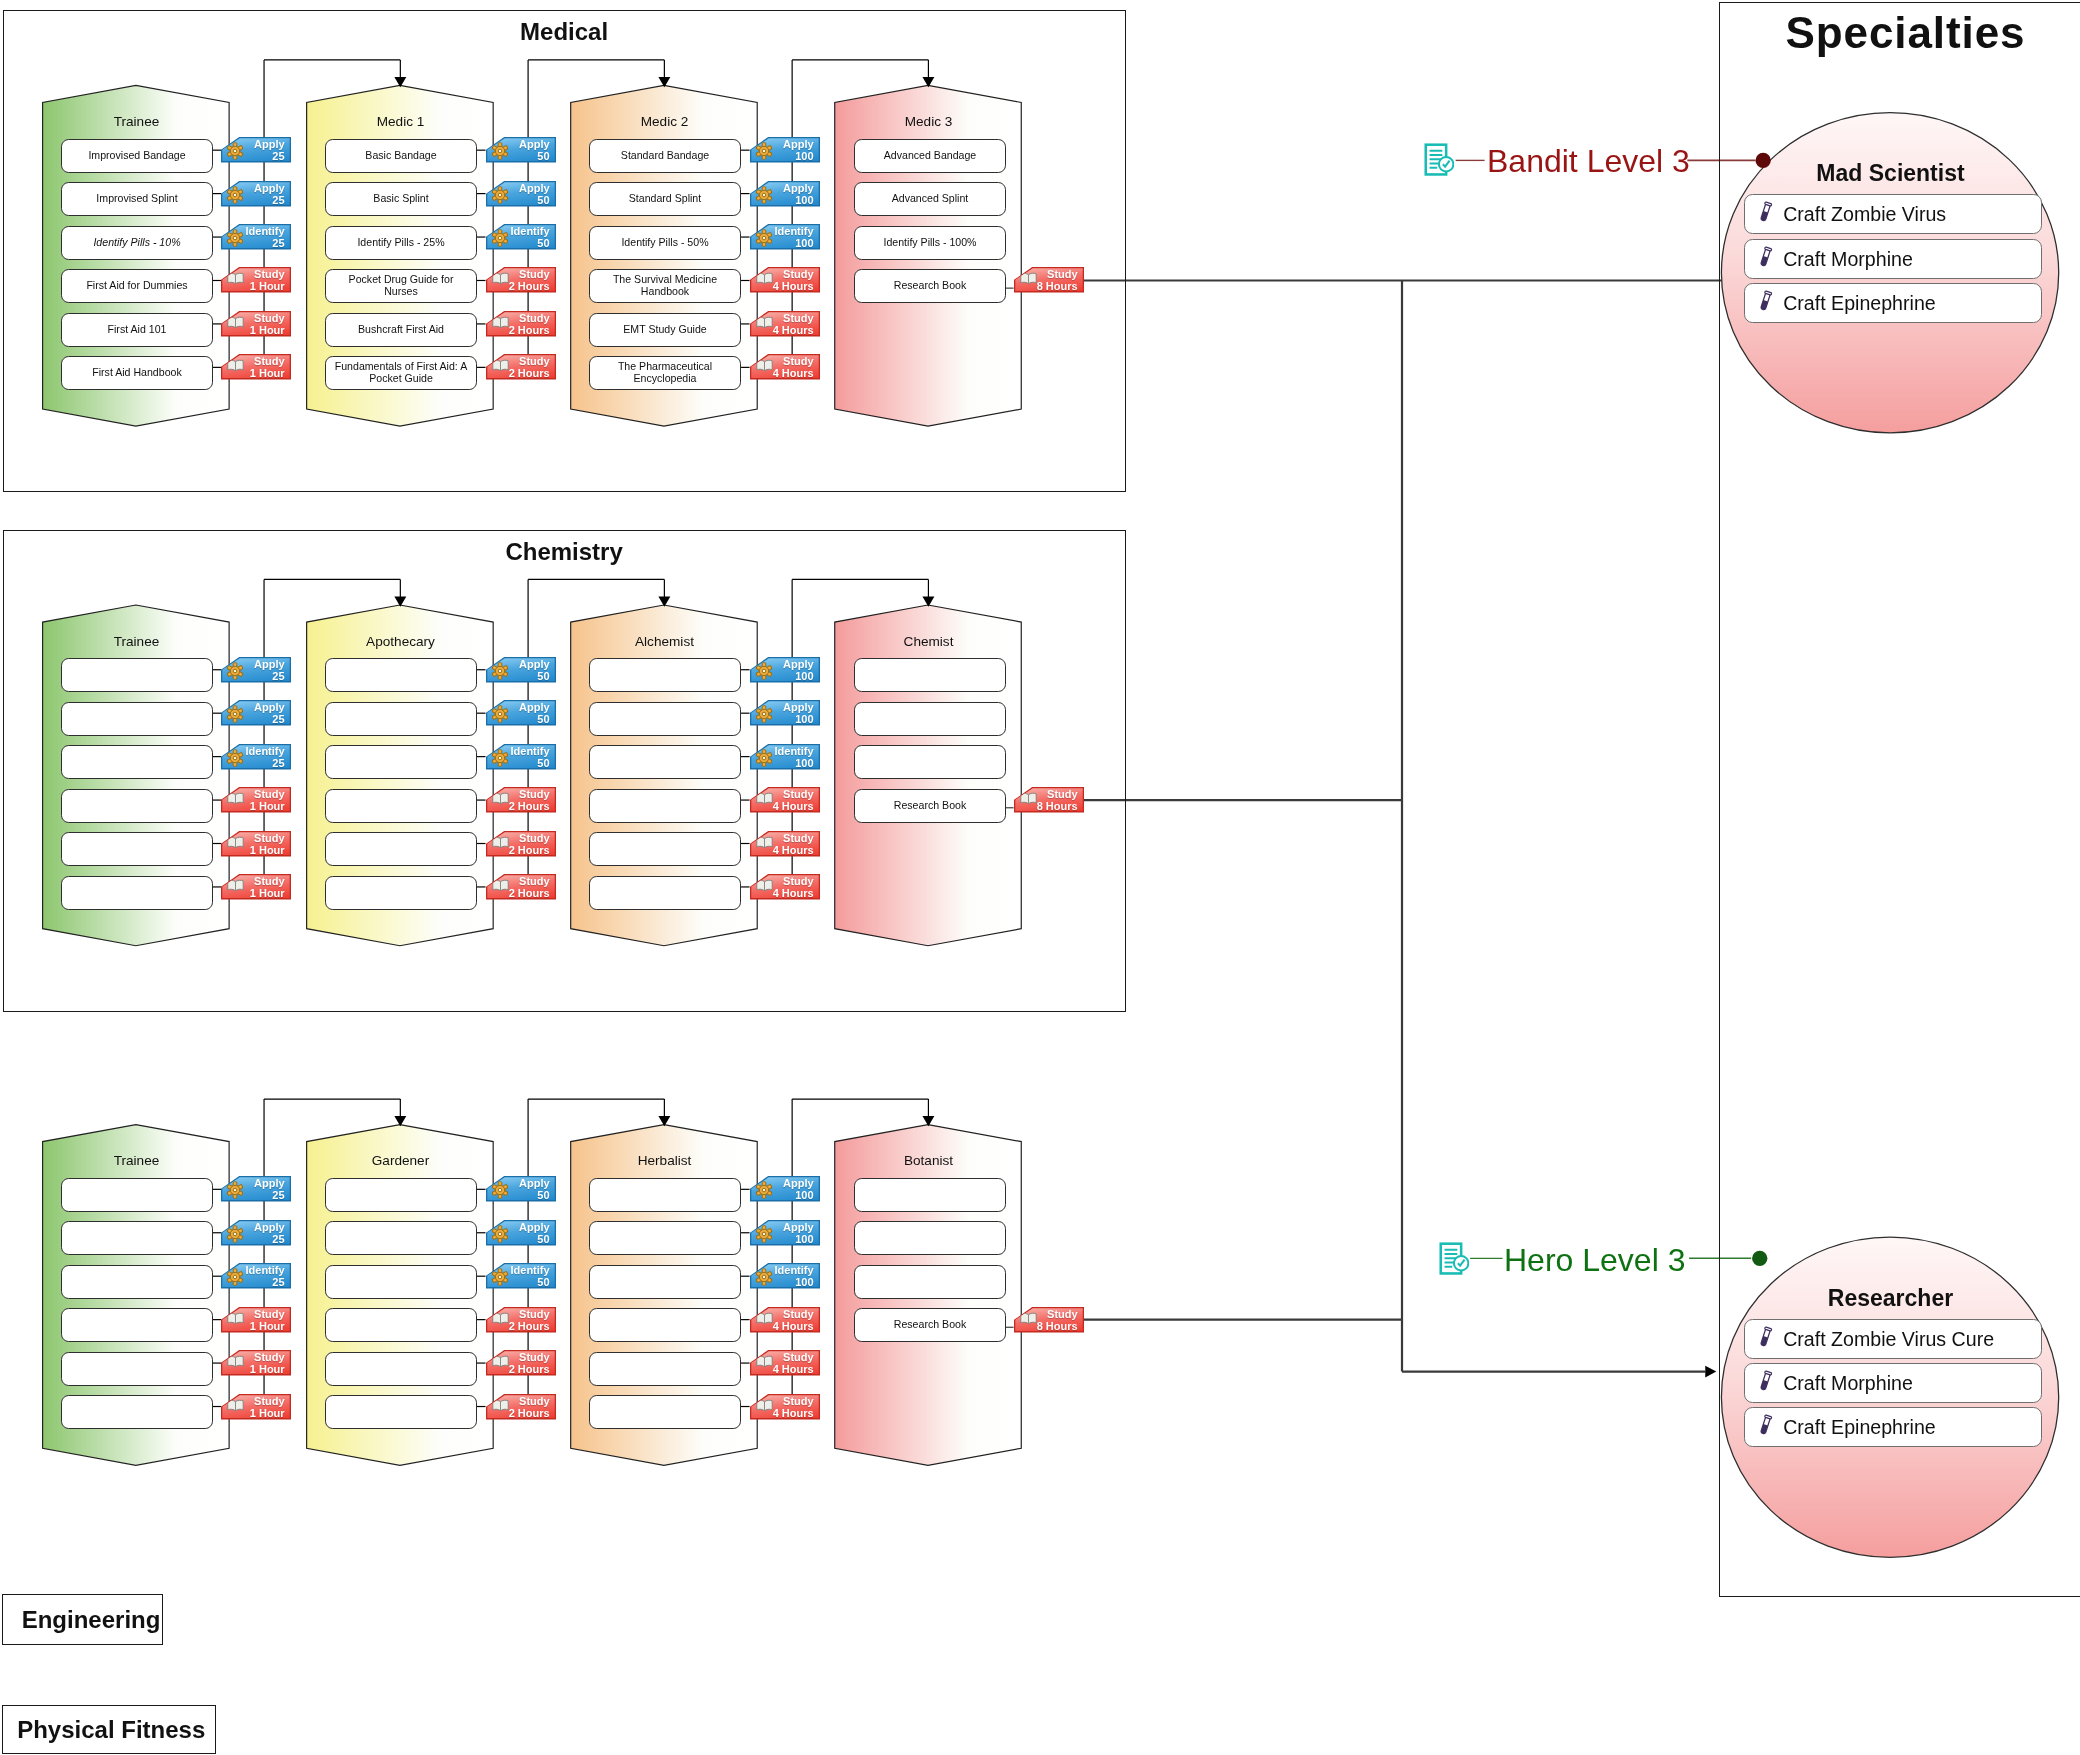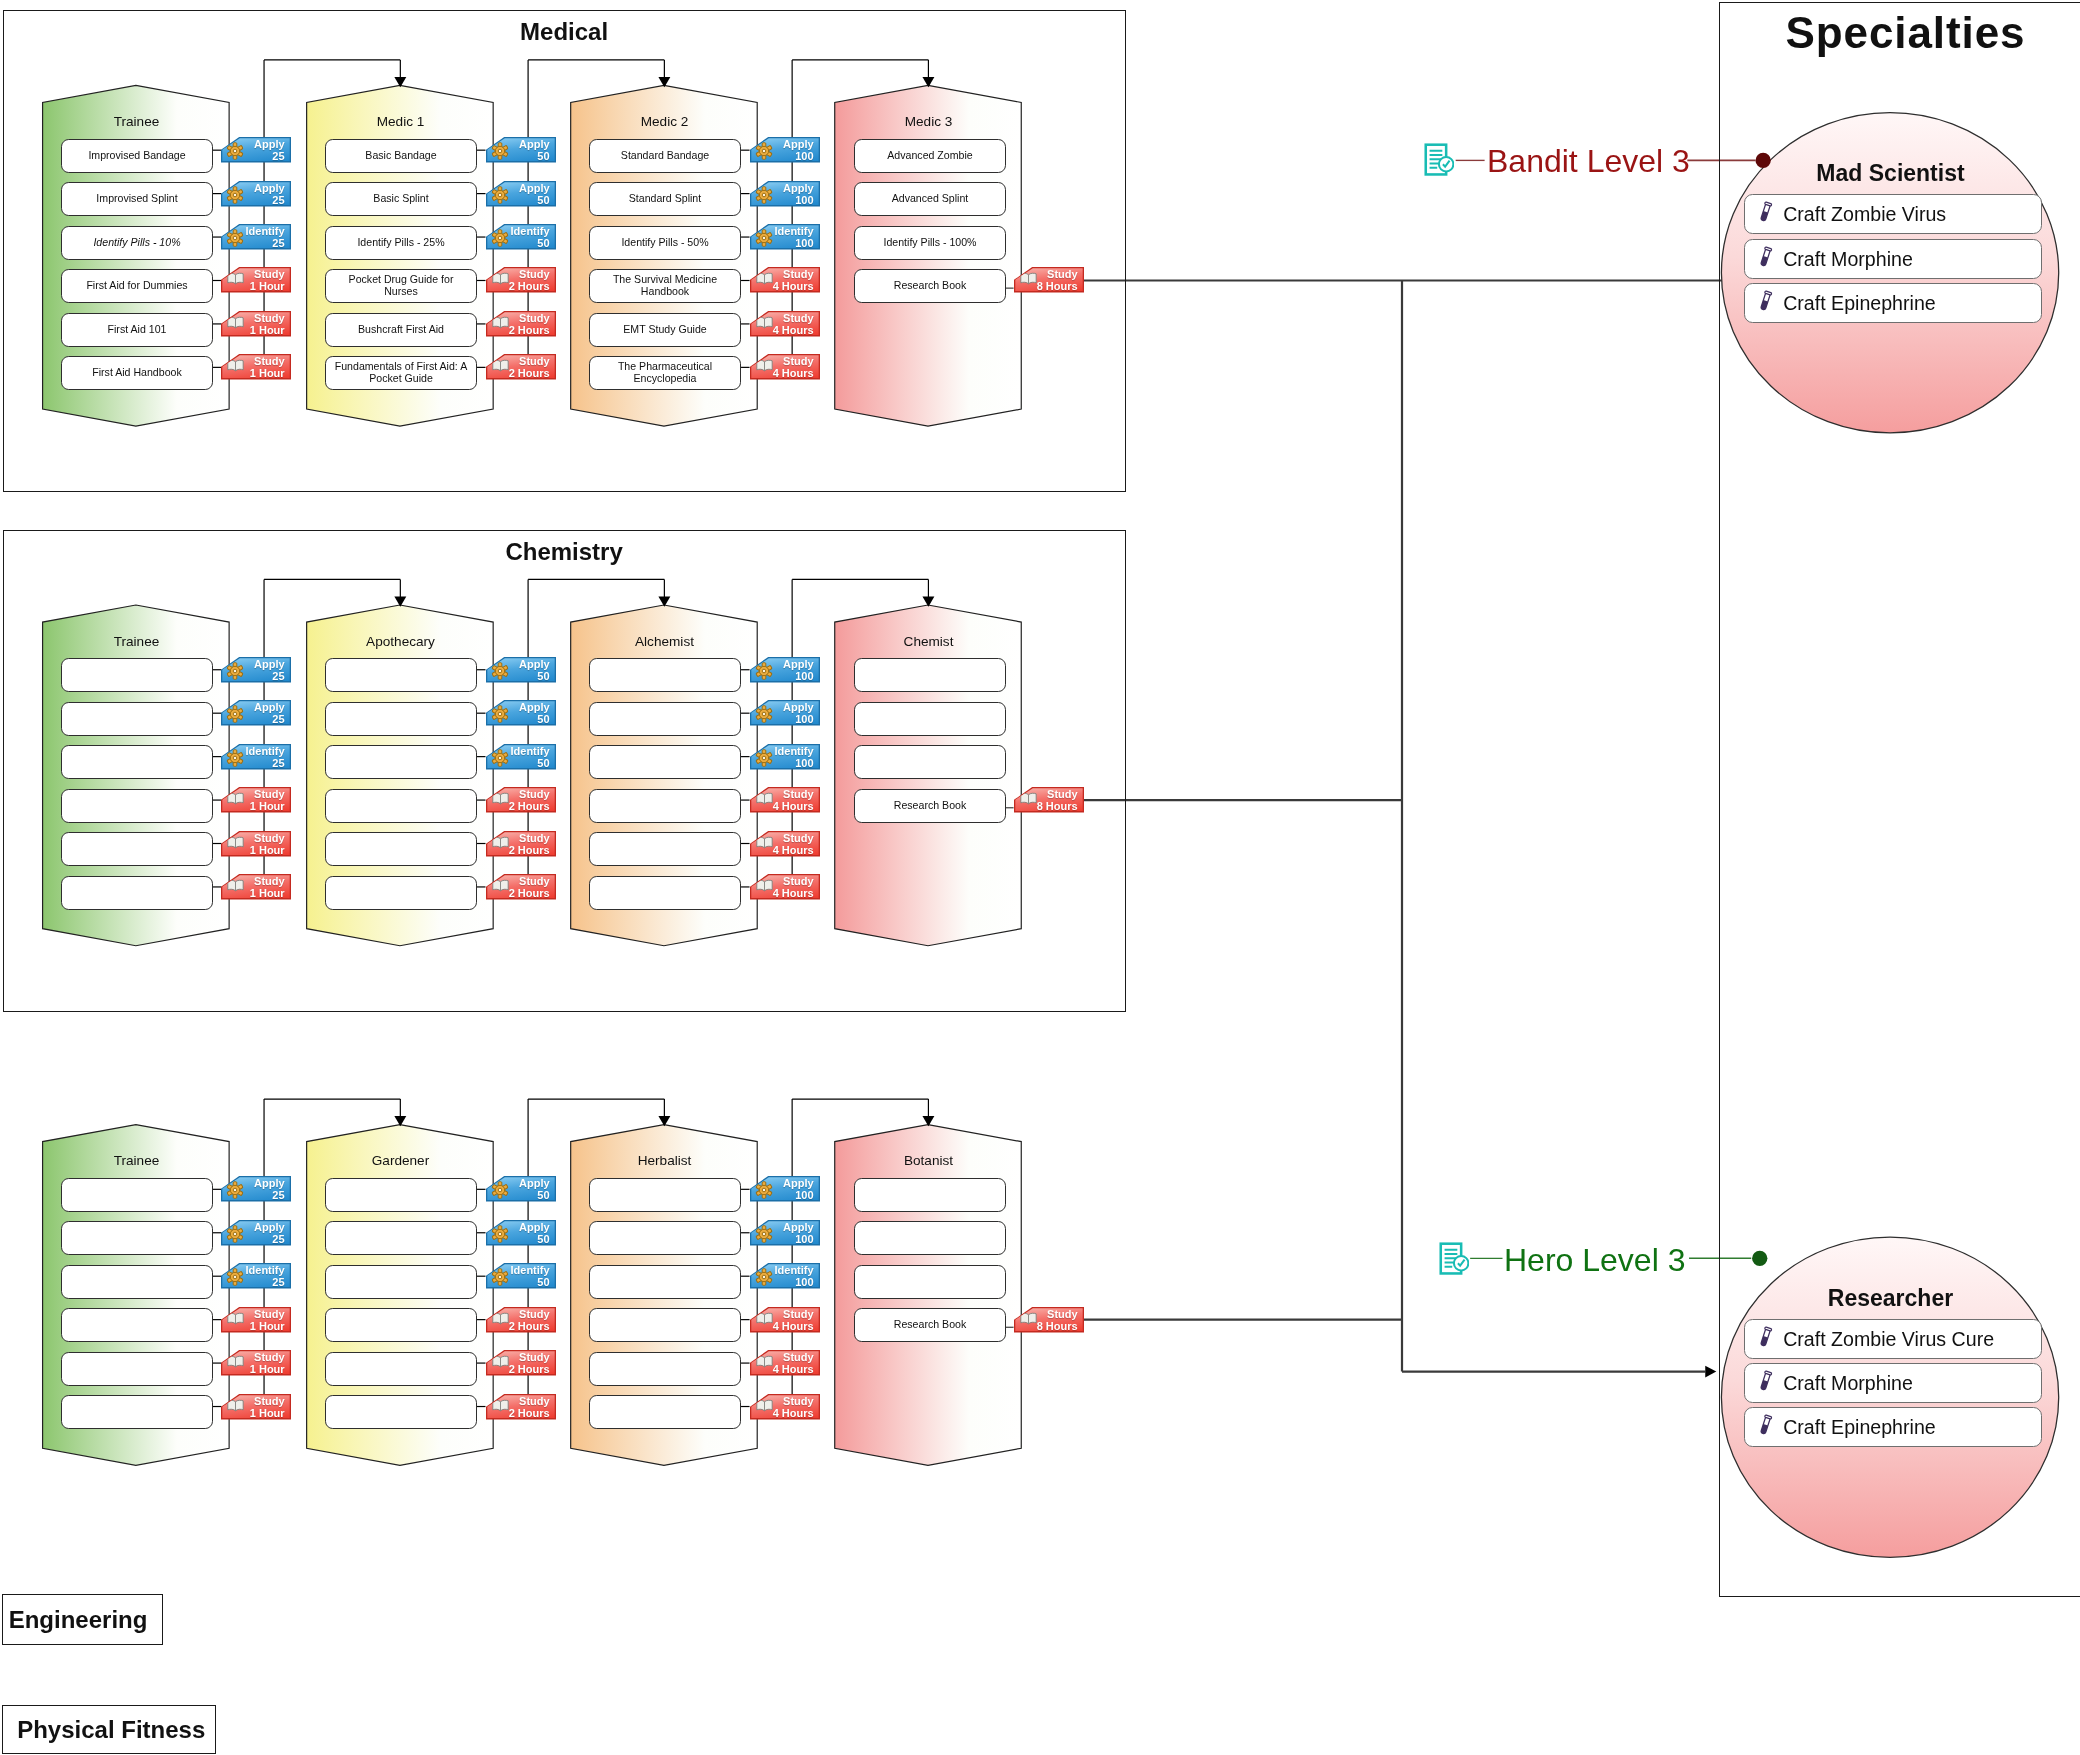--- a/index.html
+++ b/index.html
@@ -186,21 +186,21 @@
       <circle cx="2070" cy="188" r="9" fill="#5E0808"></circle>
       <ellipse cx="2219" cy="1640" rx="198" ry="188" fill="url(#g_circle)" stroke="#2e2e2e" stroke-width="1.5"></ellipse>
       <line x1="1726" y1="1477" x2="1764" y2="1477" stroke="#2F7C2F" stroke-width="1.6"></line>
       <line x1="1983" y1="1477" x2="2056" y2="1477" stroke="#2F7C2F" stroke-width="1.8"></line>
       <circle cx="2066" cy="1477" r="9" fill="#135B13"></circle>
     </svg>
   <div id="nodes-layer">
     <div class="panel" style="left:1704px;top:1.7px;width:373px;height:1595px;margin-left:15px;">
       <div class="panel-title">Specialties</div>
     </div>
-    <div class="float-box" style="left:1.7px;top:1594px;width:161px;height:51px;padding-left:6px;">
+    <div class="float-box" style="left:1.7px;top:1594px;width:161px;height:51px;padding-left:19px;">
       <span>Engineering</span>
     </div>
     <div class="float-box" style="left:1.7px;top:1705px;width:214px;height:49px;padding-left:14.5px;">
       <span>Physical Fitness</span>
     </div>
   <div class="section" style="left:2.6px;top:10.2px;width:1123px;height:482px;">
         <div class="section-title">Medical</div>
       </div>
       <div class="tier-name" style="left:43px;top:114px;">Trainee</div>
       <div class="skill-box" style="left:61px;top:139px;">Improvised Bandage</div>
@@ -217,21 +217,21 @@
       <div class="skill-box" style="left:325px;top:313px;">Bushcraft First Aid</div>
       <div class="skill-box" style="left:325px;top:356px;">Fundamentals of First Aid: A Pocket Guide</div>
       <div class="tier-name" style="left:571px;top:114px;">Medic 2</div>
       <div class="skill-box" style="left:589px;top:139px;">Standard Bandage</div>
       <div class="skill-box" style="left:589px;top:182px;">Standard Splint</div>
       <div class="skill-box" style="left:589px;top:226px;">Identify Pills - 50%</div>
       <div class="skill-box" style="left:589px;top:269px;">The Survival Medicine Handbook</div>
       <div class="skill-box" style="left:589px;top:313px;">EMT Study Guide</div>
       <div class="skill-box" style="left:589px;top:356px;">The Pharmaceutical Encyclopedia</div>
       <div class="tier-name" style="left:835px;top:114px;">Medic 3</div>
-      <div class="skill-box" style="left:854px;top:139px;">Advanced Zombie</div>
+      <div class="skill-box" style="left:854px;top:139px;">Advanced Bandage</div>
       <div class="skill-box" style="left:854px;top:182px;">Advanced Splint</div>
       <div class="skill-box" style="left:854px;top:226px;">Identify Pills - 100%</div>
       <div class="skill-box" style="left:854px;top:269px;">Research Book</div>
       <div class="badge" style="left:221px;top:137px;background:#1B6FA8;">
         <div class="badge-inner" style="background: linear-gradient(172deg, rgb(143, 208, 244) 0%, rgb(74, 165, 222) 45%, rgb(31, 135, 204) 100%);">
           <span class="badge-icon"><svg viewBox="0 0 20 20" width="18" height="18">
               <g fill="#EBAC3F" stroke="#9A6D12" stroke-width="1.1">
                 <rect x="8" y="0.8" width="4" height="18.4" rx="1.2"></rect>
                 <rect x="8" y="0.8" width="4" height="18.4" rx="1.2" transform="rotate(60 10 10)"></rect>
                 <rect x="8" y="0.8" width="4" height="18.4" rx="1.2" transform="rotate(120 10 10)"></rect>

